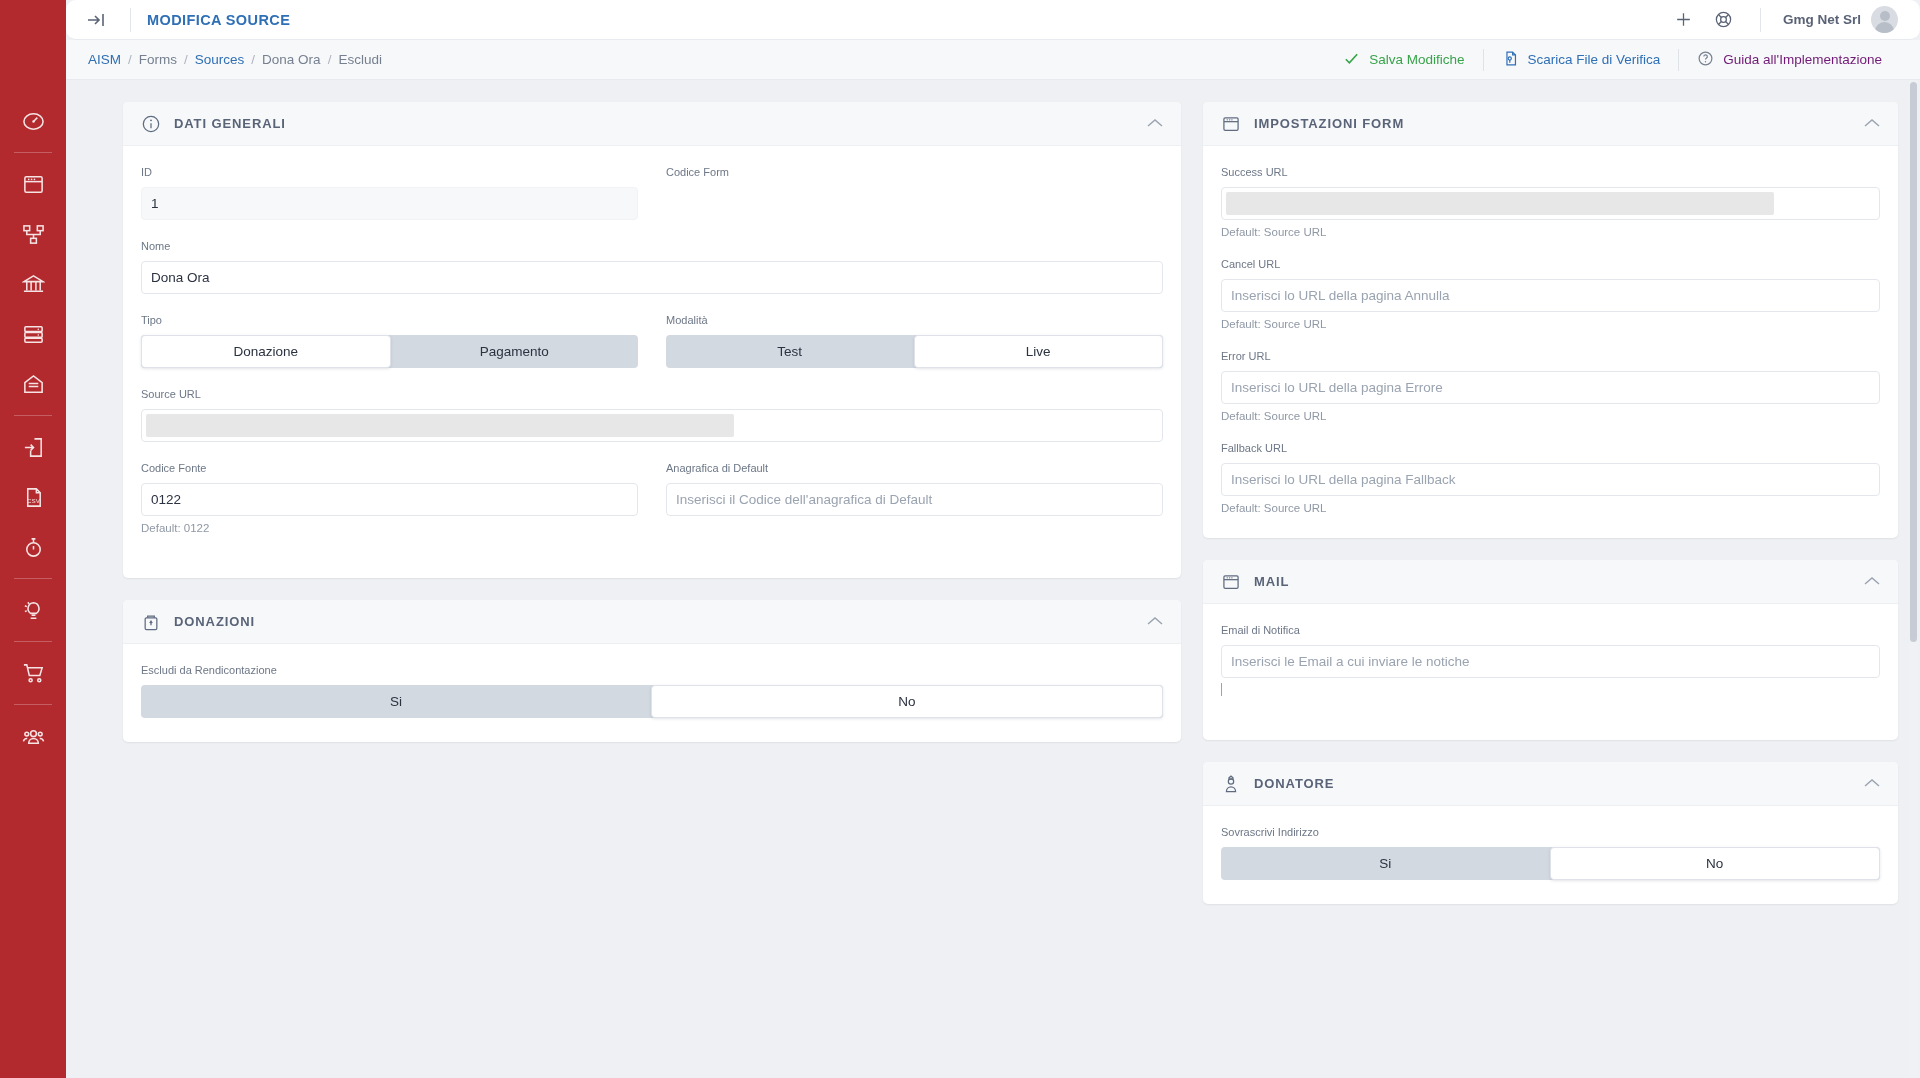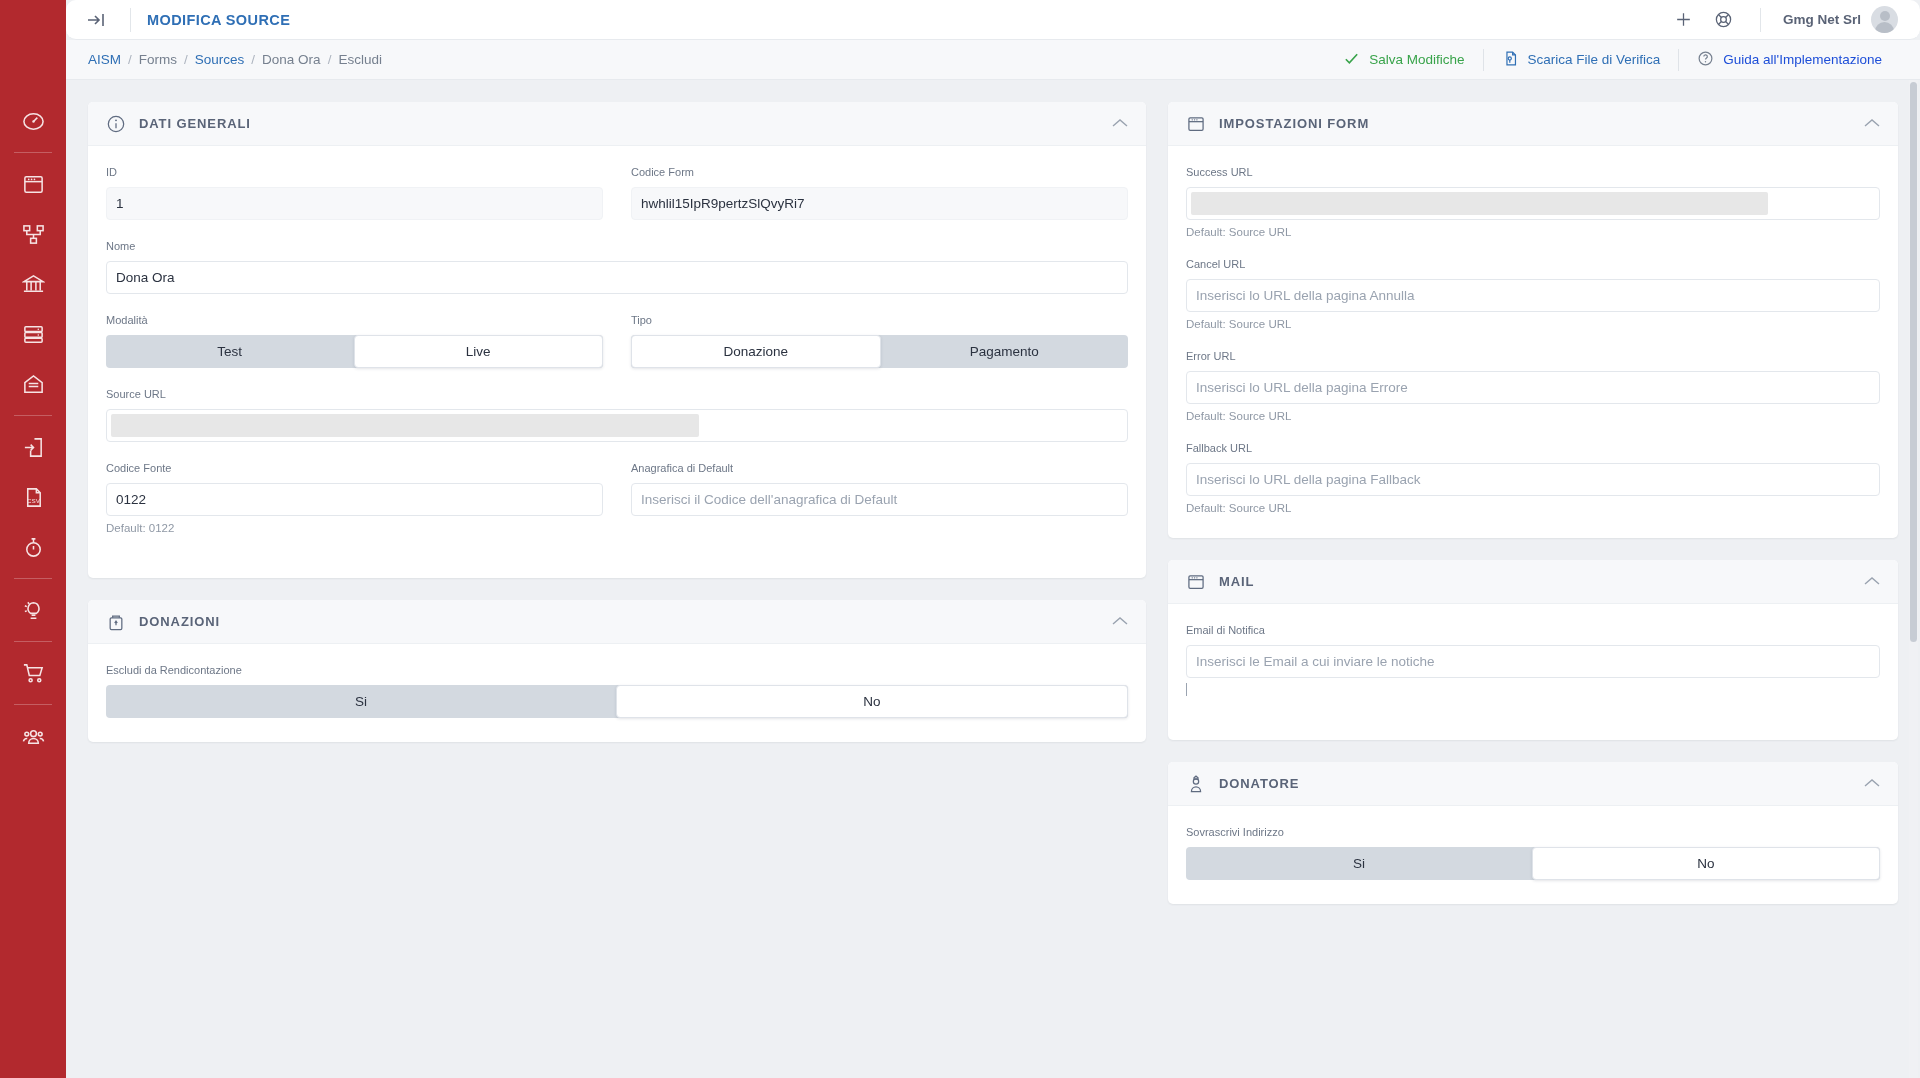--- a/index.html
+++ b/index.html
@@ -77,31 +77,31 @@
   .crumbs .c { color: #76808f; }
   .crumbs .c.link { color: #2f6fb5; cursor: pointer; }
   .crumbs .sep { color: #aeb5c0; }
   .actions { margin-left: auto; display: flex; align-items: center; }
   .action {
     display: flex; align-items: center; gap: 9px; padding: 0 18px;
     font-size: 13.5px; cursor: pointer; height: 24px;
   }
   .action.save { color: #38a34a; font-weight: normal; }
   .action.dl { color: #2f6fb5; }
-  .action.guide { color: #1d4ed8; }
+  .action.guide { color: #701a75; }
   .action svg { width: 17px; height: 17px; flex: 0 0 17px; }
   .adiv { width: 1px; height: 22px; background: #dfe3e8; }
 
   
   .content {
     flex: 1; overflow: hidden; display: flex; gap: 22px;
     padding: 22px 22px 0 22px; position: relative;
   }
   .col { display: flex; flex-direction: column; gap: 22px; min-width: 0; }
-  .col-left { flex: 0 0 1058px; }
+  .col-left { flex: 0 0 1058px; margin-left: 35px; }
   .col-right { flex: 1; }
 
   .card { background: #fff; border-radius: 5px; box-shadow: 0 1px 2px rgba(30,40,60,.07); }
   .card-head {
     height: 44px; background: #f7f8fa; border-bottom: 1px solid #edf0f3;
     border-radius: 5px 5px 0 0; display: flex; align-items: center;
     padding: 0 18px; cursor: pointer;
   }
   .card-head .hicon { width: 20px; height: 20px; margin-right: 13px; flex: 0 0 20px; }
   .card-head .hicon svg { width: 20px; height: 20px; }
@@ -401,42 +401,41 @@
         </div>
         <div class="card-body">
 
           <div class="row2">
             <div class="fg half">
               <label class="fl">ID</label>
               <div class="inp ro">1</div>
             </div>
             <div class="fg half">
               <label class="fl">Codice Form</label>
-              <div class="inp ro">hwhlil15IpR9pertzSlQvyRi7</div>
             </div>
           </div>
 
           <div class="fg">
             <label class="fl">Nome</label>
             <div class="inp">Dona Ora</div>
           </div>
 
           <div class="row2">
+            <div class="fg half">
+              <label class="fl">Tipo</label>
+              <div class="toggle">
+                <div class="opt sel">Donazione</div>
+                <div class="opt">Pagamento</div>
+              </div>
+            </div>
             <div class="fg half">
               <label class="fl">Modalità</label>
               <div class="toggle">
                 <div class="opt">Test</div>
                 <div class="opt sel">Live</div>
-              </div>
-            </div>
-            <div class="fg half">
-              <label class="fl">Tipo</label>
-              <div class="toggle">
-                <div class="opt sel">Donazione</div>
-                <div class="opt">Pagamento</div>
               </div>
             </div>
           </div>
 
           <div class="fg">
             <label class="fl">Source URL</label>
             <div class="inp redact">
               <span class="blk"></span>
             </div>
           </div>

